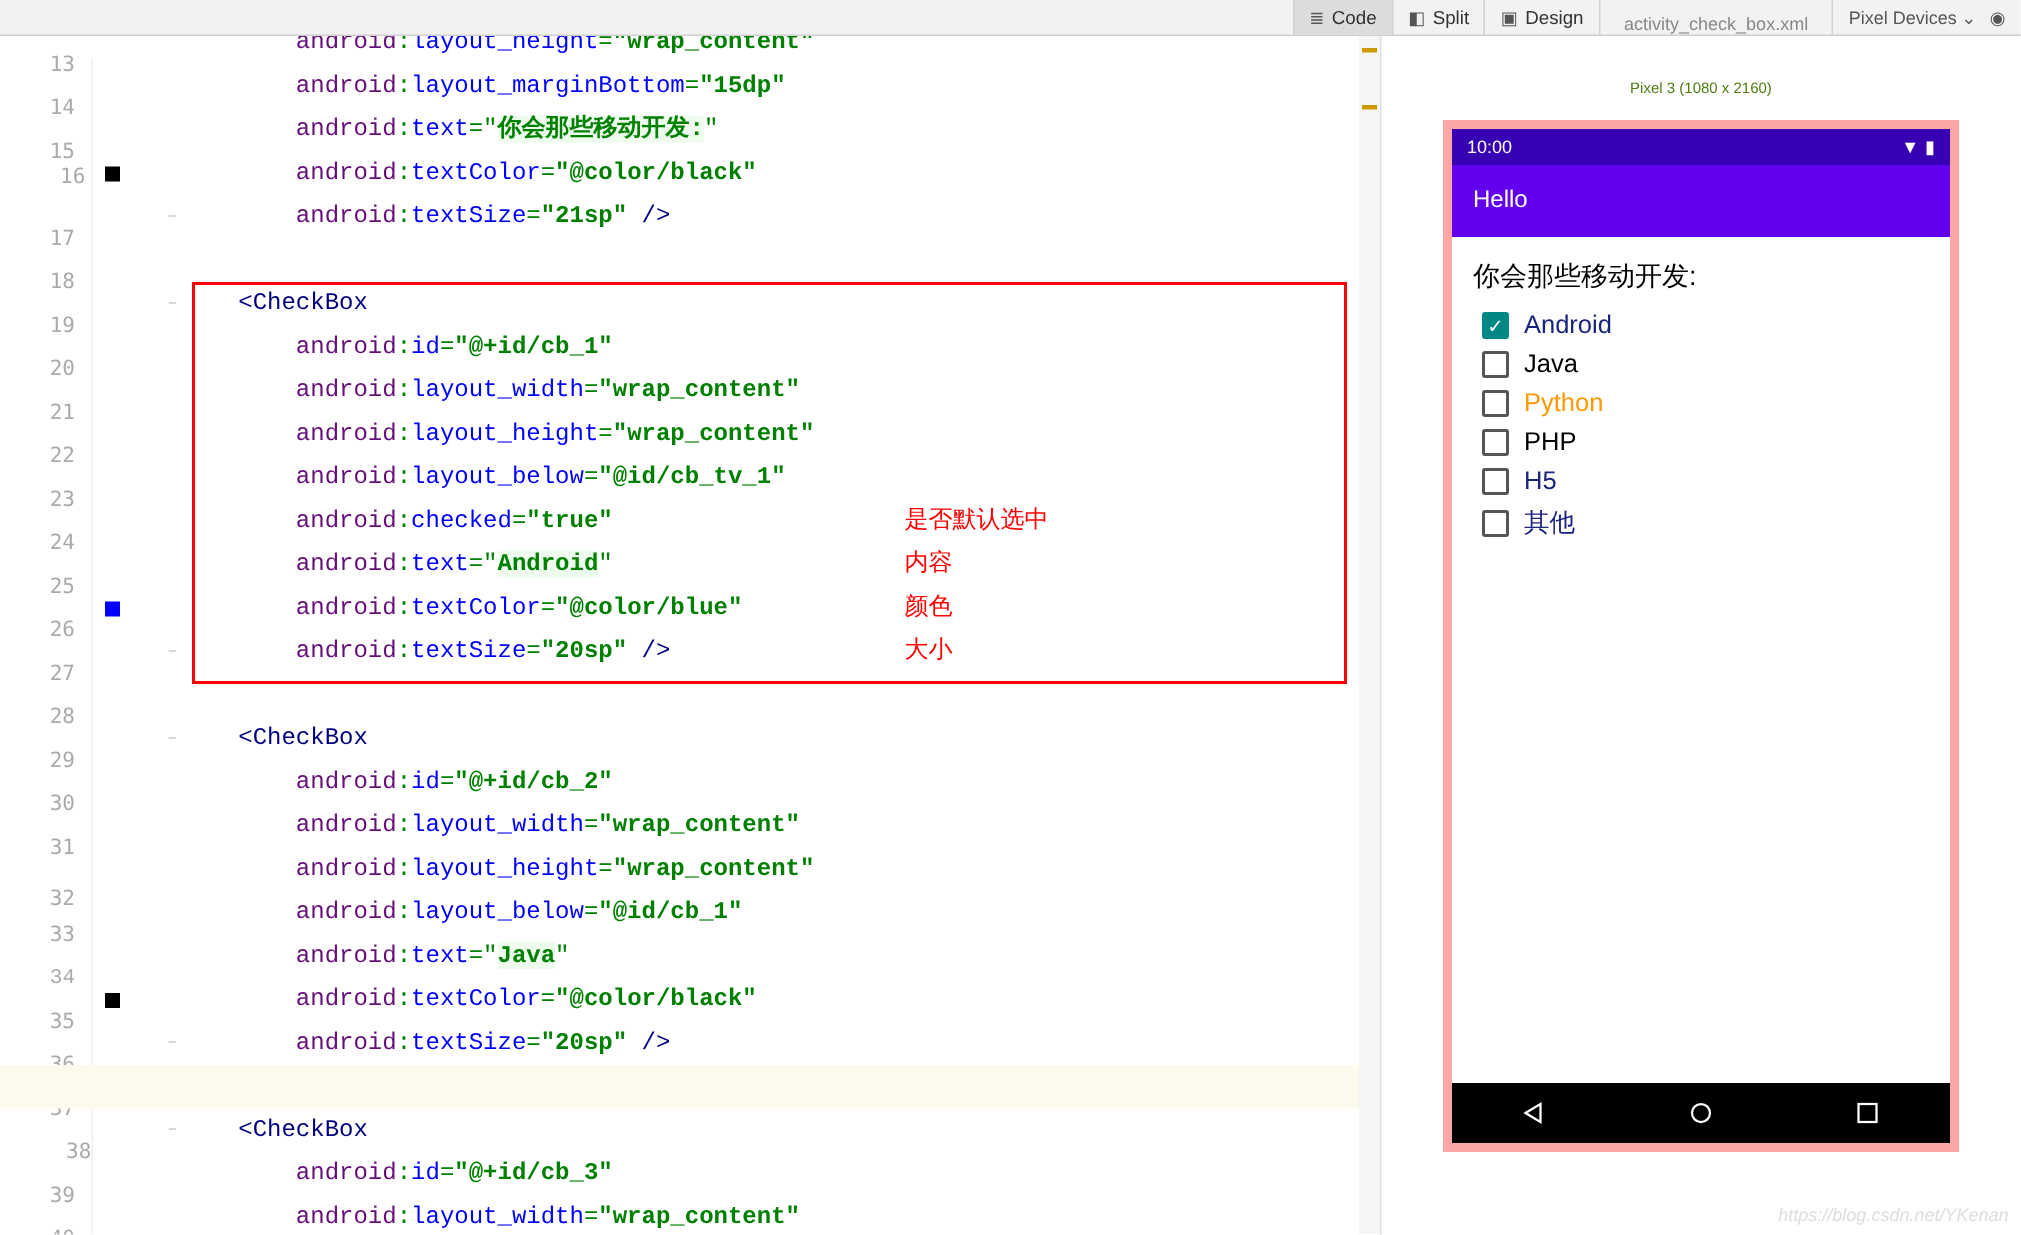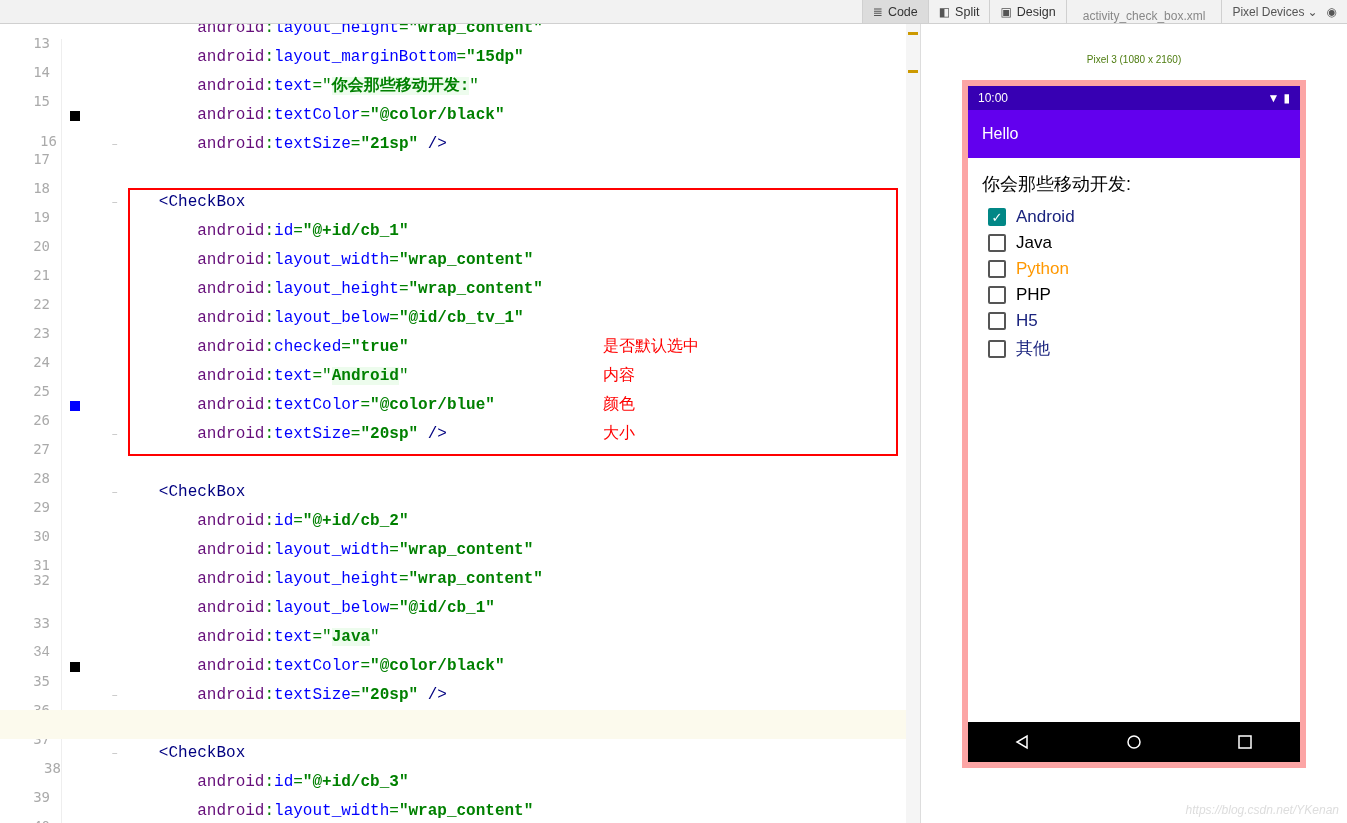--- a/index.html
+++ b/index.html
@@ -263,37 +263,37 @@
   </div>
 </div>
 
 <div class="main">
   <div class="editor-pane">
     <div class="left-tab"></div>
     <div class="gutter" id="gutter">
         <div class="gutter-line" style="top: -10px;">13</div>
         <div class="gutter-line" style="top: 19px;">14</div>
         <div class="gutter-line" style="top: 48px;">15</div>
-        <div class="gutter-line" style="top: 88px; padding-left: 40px;">16</div>
+        <div class="gutter-line" style="top: 65px; padding-left: 40px;">16</div>
         <div class="gutter-line" style="top: 106px;">17</div>
         <div class="gutter-line" style="top: 135px;">18</div>
         <div class="gutter-line" style="top: 164px;">19</div>
         <div class="gutter-line" style="top: 193px;">20</div>
         <div class="gutter-line" style="top: 222px;">21</div>
         <div class="gutter-line" style="top: 251px;">22</div>
         <div class="gutter-line" style="top: 280px;">23</div>
         <div class="gutter-line" style="top: 309px;">24</div>
         <div class="gutter-line" style="top: 338px;">25</div>
         <div class="gutter-line" style="top: 367px;">26</div>
         <div class="gutter-line" style="top: 396px;">27</div>
         <div class="gutter-line" style="top: 425px;">28</div>
         <div class="gutter-line" style="top: 454px;">29</div>
         <div class="gutter-line" style="top: 483px;">30</div>
         <div class="gutter-line" style="top: 512px;">31</div>
-        <div class="gutter-line" style="top: 527px;">32</div>
+        <div class="gutter-line" style="top: 546px;">32</div>
         <div class="gutter-line" style="top: 570px;">33</div>
         <div class="gutter-line" style="top: 599px; font-family: Liberation Mono, monospace;">34</div>
         <div class="gutter-line" style="top: 628px;">35</div>
         <div class="gutter-line" style="top: 657px;">36</div>
         <div class="gutter-line" style="top: 686px;">37</div>
         <div class="gutter-line" style="top: 715px; padding-left: 44px;">38</div>
         <div class="gutter-line" style="top: 744px;">39</div>
         <div class="gutter-line" style="top: 773px;">40</div>
       </div>
     <div class="code-area" id="codeArea">

